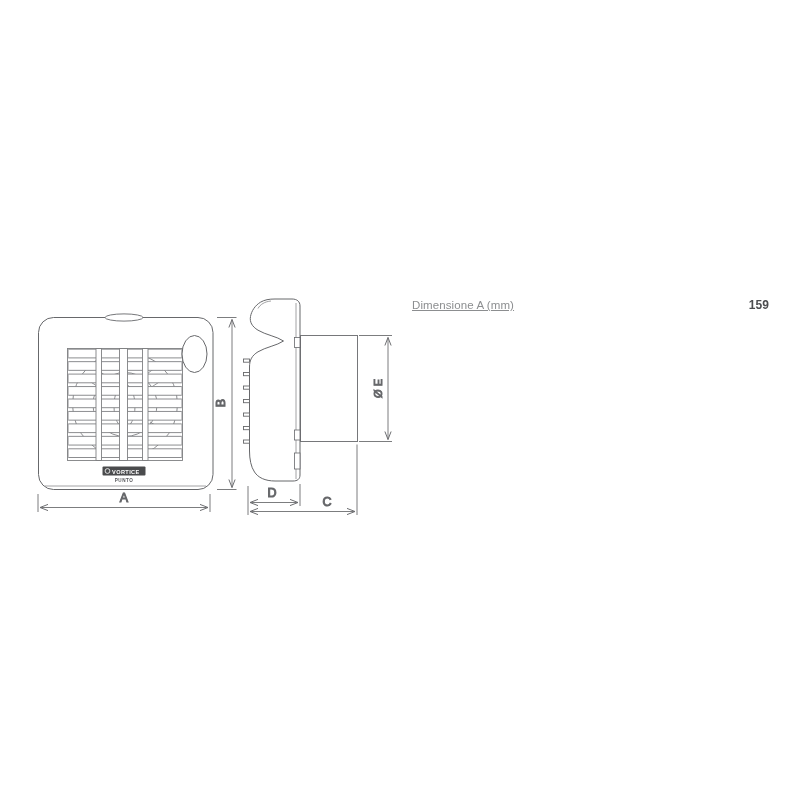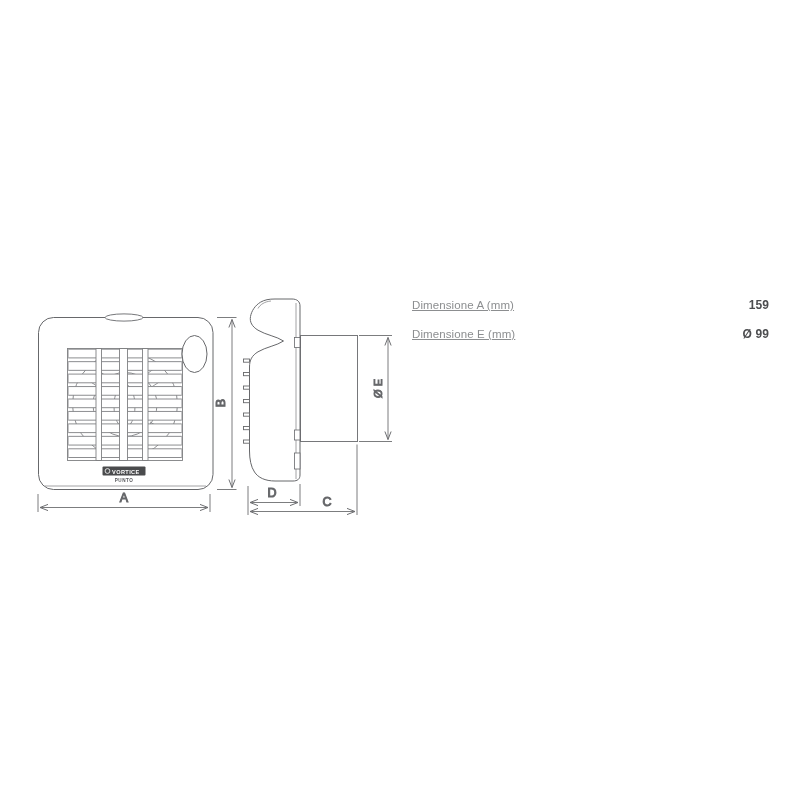--- a/index.html
+++ b/index.html
@@ -197,19 +197,15 @@
       </g>
       <text class="dim-label-small" transform="translate(381.5,388.5) rotate(-90)" text-anchor="middle">Ø E</text>
     </g>
   </svg>
 
   <div class="spec-table">
     <div class="spec-row">
       <span class="spec-label">Dimensione A (mm)</span>
       <span class="spec-value">159</span>
     </div>
-    <div class="spec-row">
-      <span class="spec-label">Dimensione E (mm)</span>
-      <span class="spec-value">Ø 99</span>
-    </div>
   </div>
 
 </div>
 
 </body></html>

